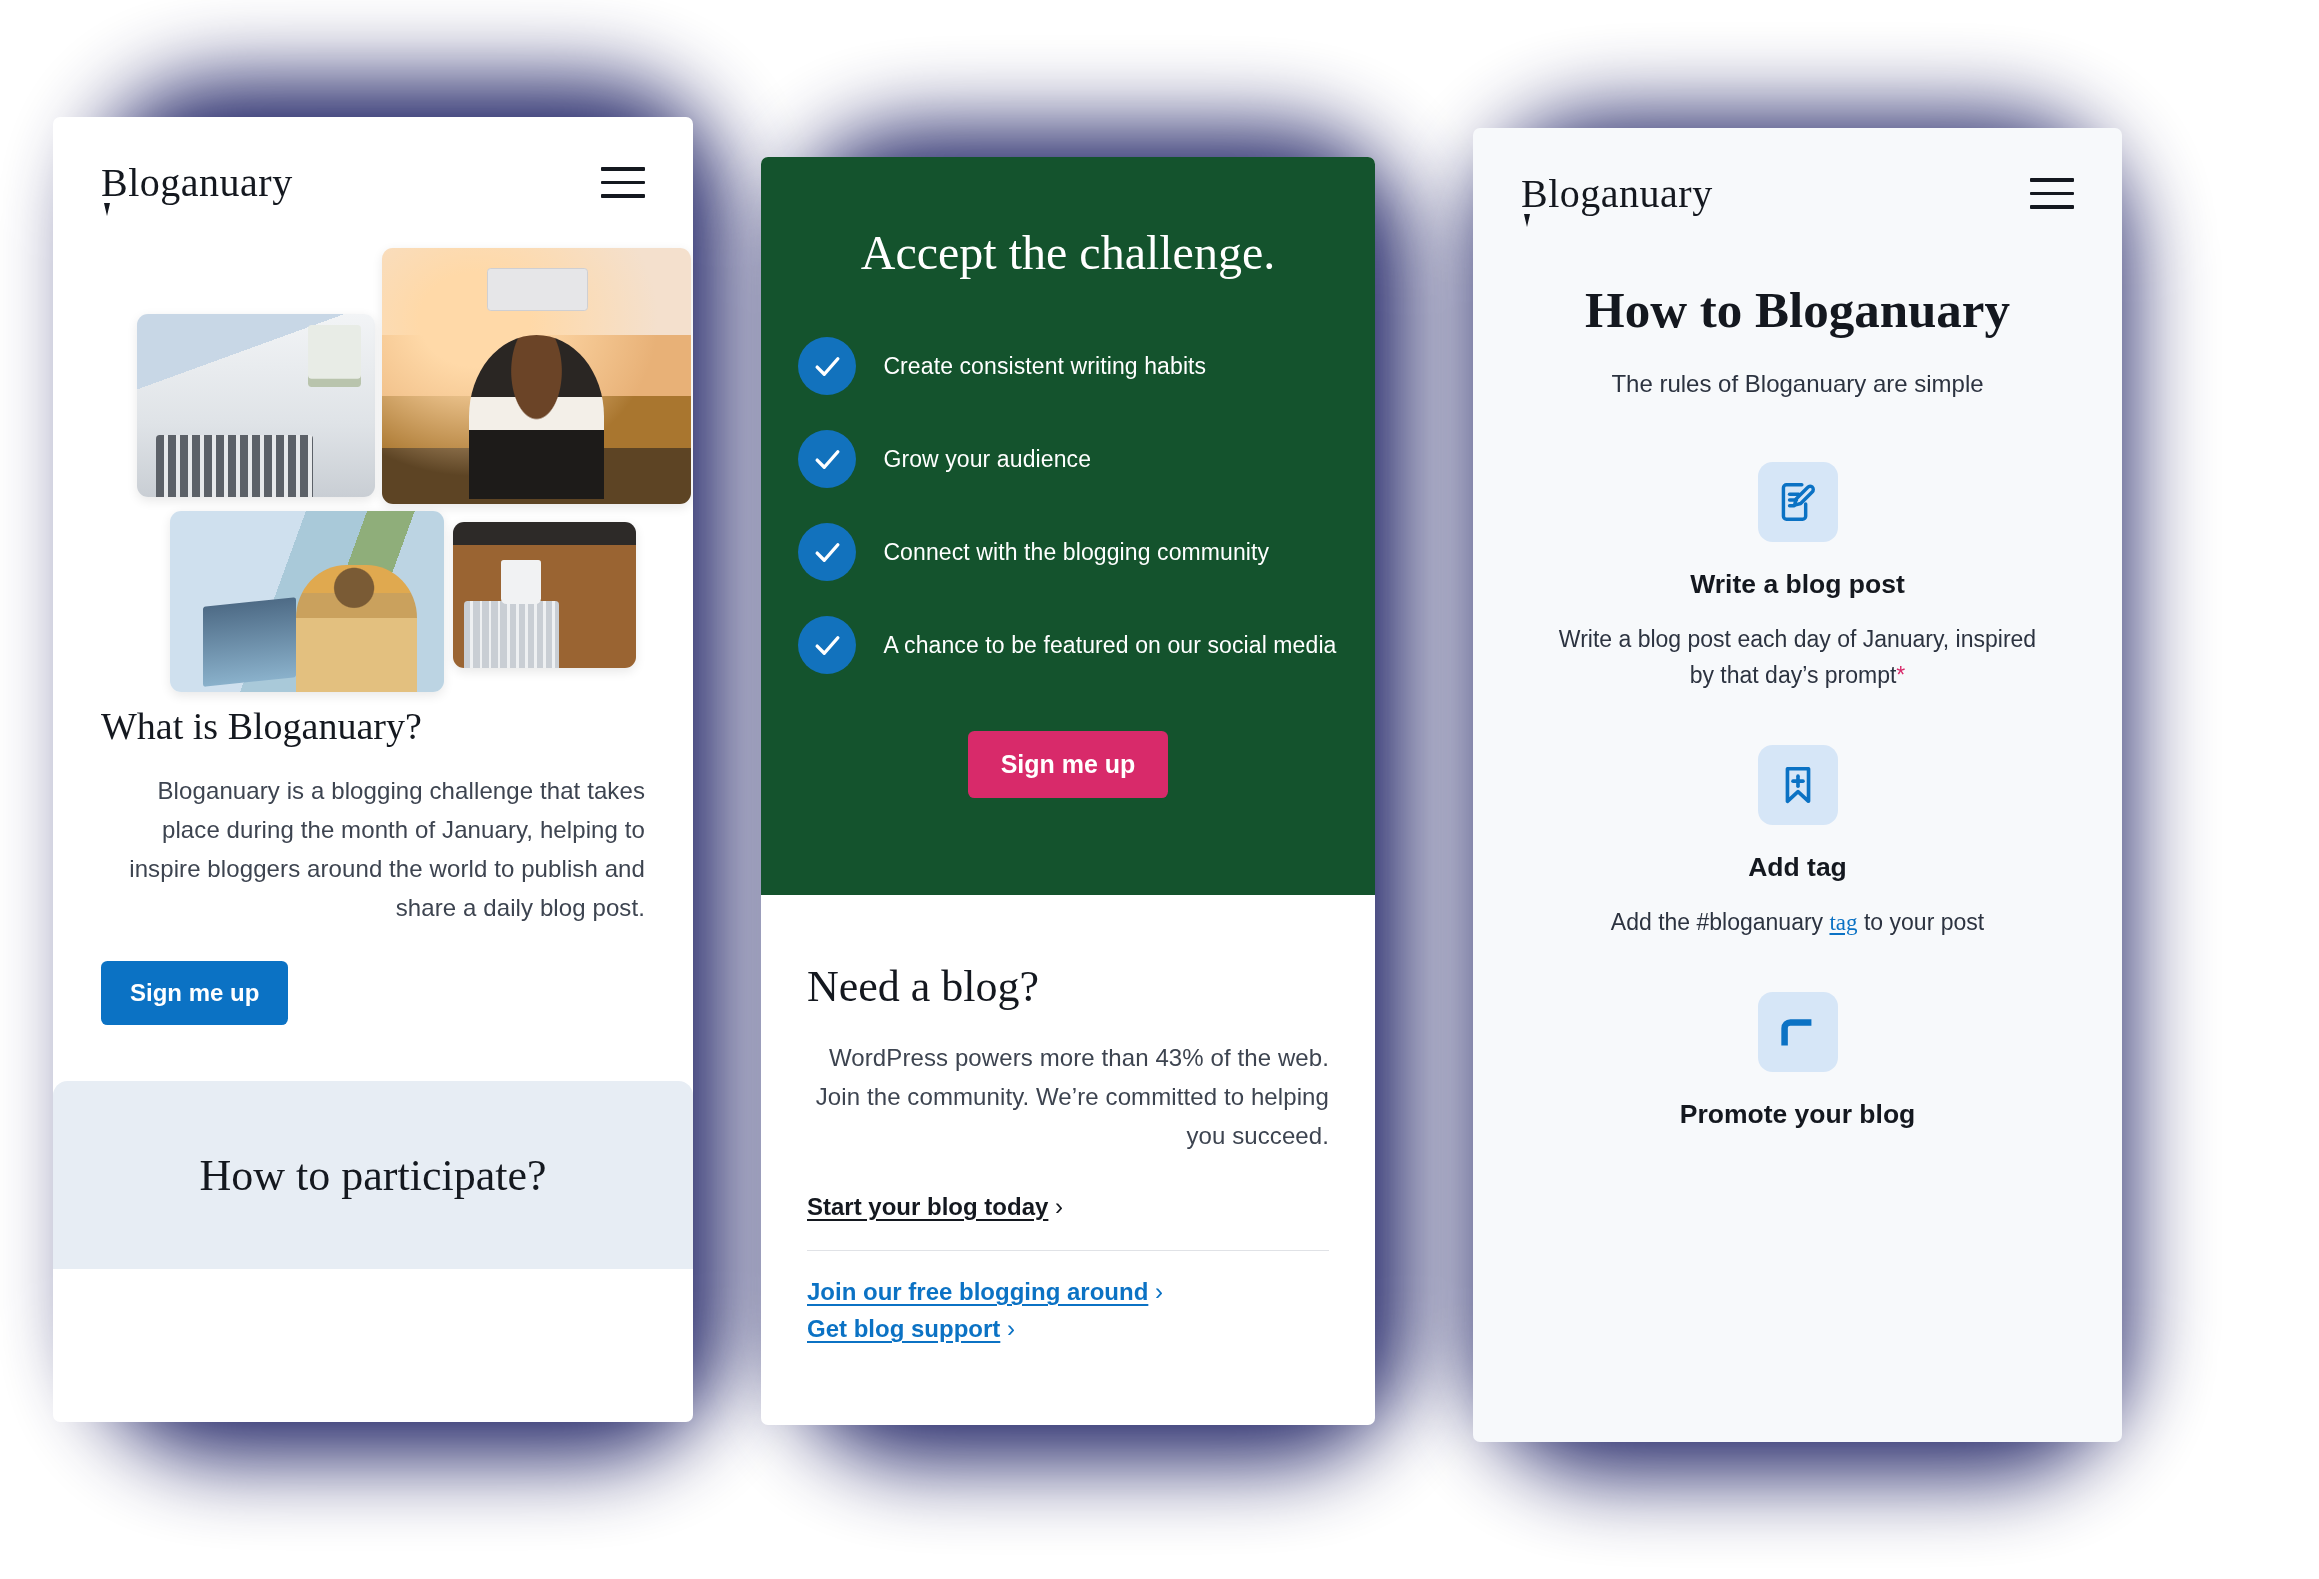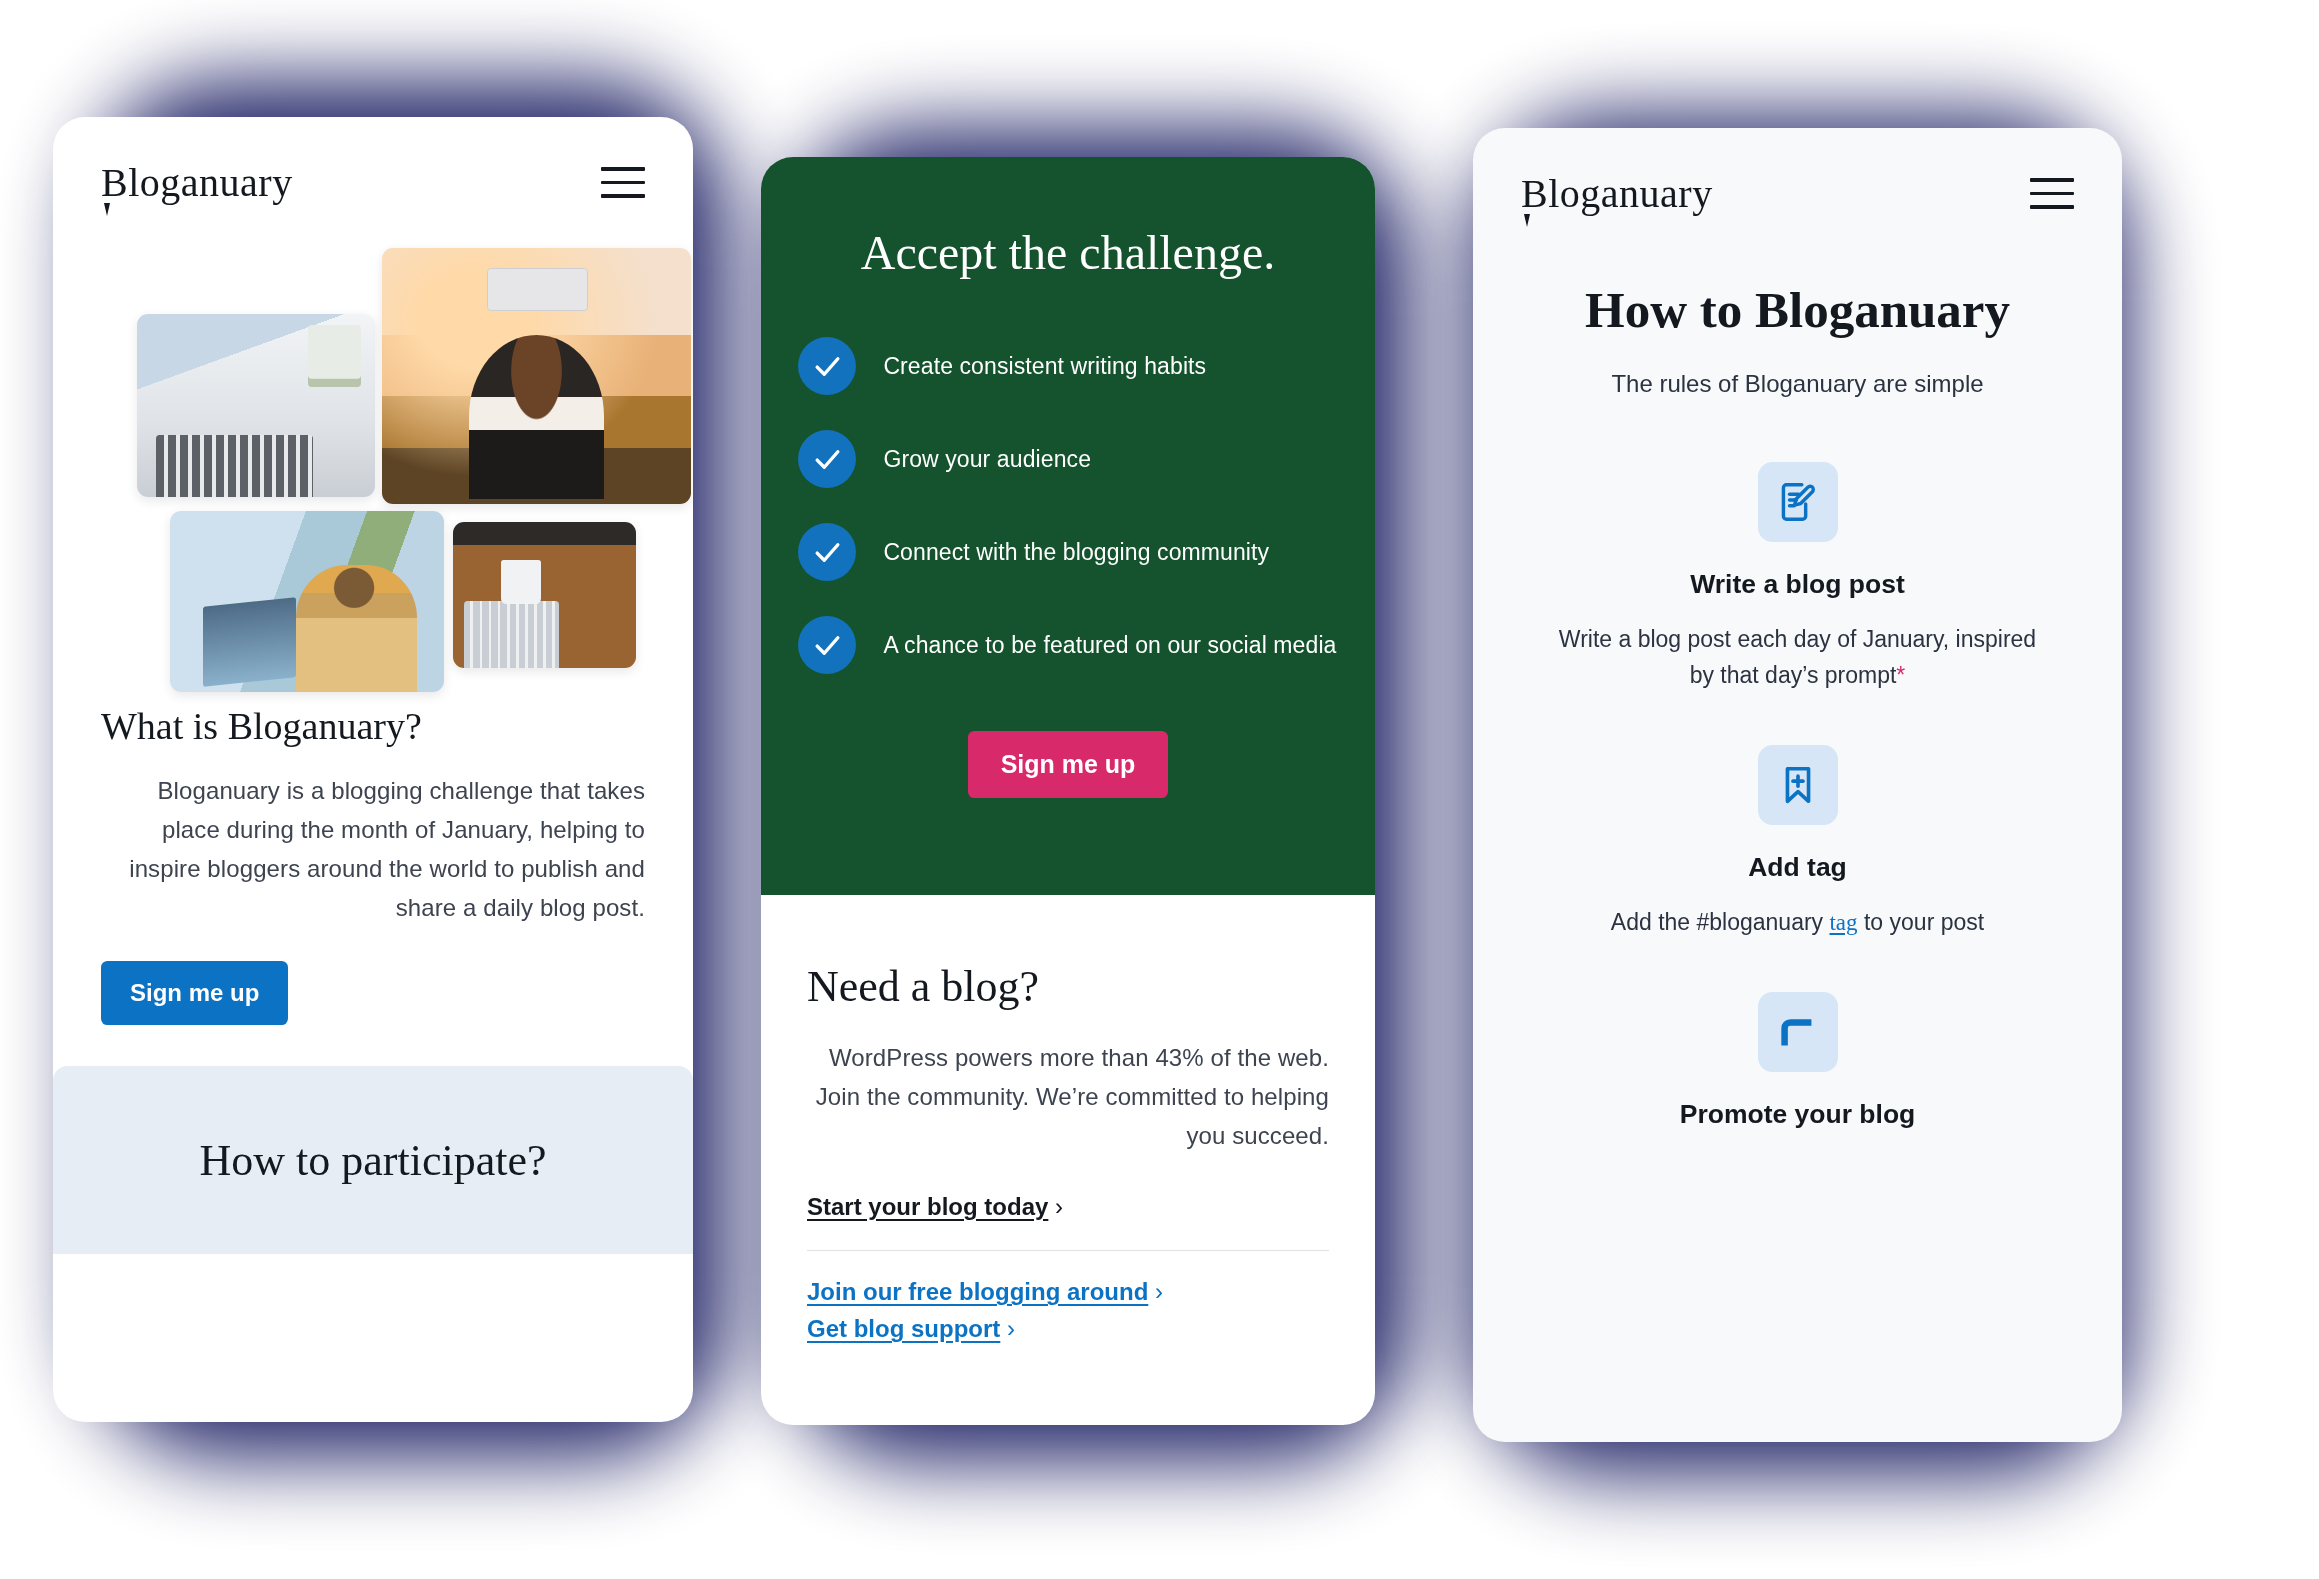--- a/index.html
+++ b/index.html
@@ -22,21 +22,21 @@
     filter: blur(42px);
     opacity: .97;
   }
   .glow.g1 { left: 87px;  top: 80px;  width: 640px; height: 1378px; }
   .glow.g2 { left: 781px; top: 128px; width: 630px; height: 1334px; }
   .glow.g3 { left: 1471px;top: 115px; width: 658px; height: 1360px; }
 
   
   .phone {
     position: absolute;
-    border-radius: 32px;
+    border-radius: 7px;
     overflow: hidden;
     background: #ffffff;
   }
   .p1 { left: 53px;   top: 117px; width: 640px;  height: 1305px; }
   .p2 { left: 761px;  top: 157px; width: 614px;  height: 1268px; }
   .p3 { left: 1473px; top: 128px; width: 649px;  height: 1314px; }
 
   
   .topbar {
     display: flex; align-items: center; justify-content: space-between;
@@ -163,21 +163,21 @@
     color: #fff;
   }
   .btn-blue {
     background: #0b72c4;
     font-size: 24px;
     padding: 18.3px 29px;
     border-radius: 6.4px;
     margin-top: 33px;
   }
   .panel-howto {
-    margin-top: 41px;
+    margin-top: 56px;
     background: #e7edf4;
     border-radius: 14.6px 14.6px 0 0;
     height: 188px;
     display: flex; align-items: center; justify-content: center;
   }
   .panel-howto .t { font-size: 44px; }
 
   
   .blue-hero {
     background: #14532d;

